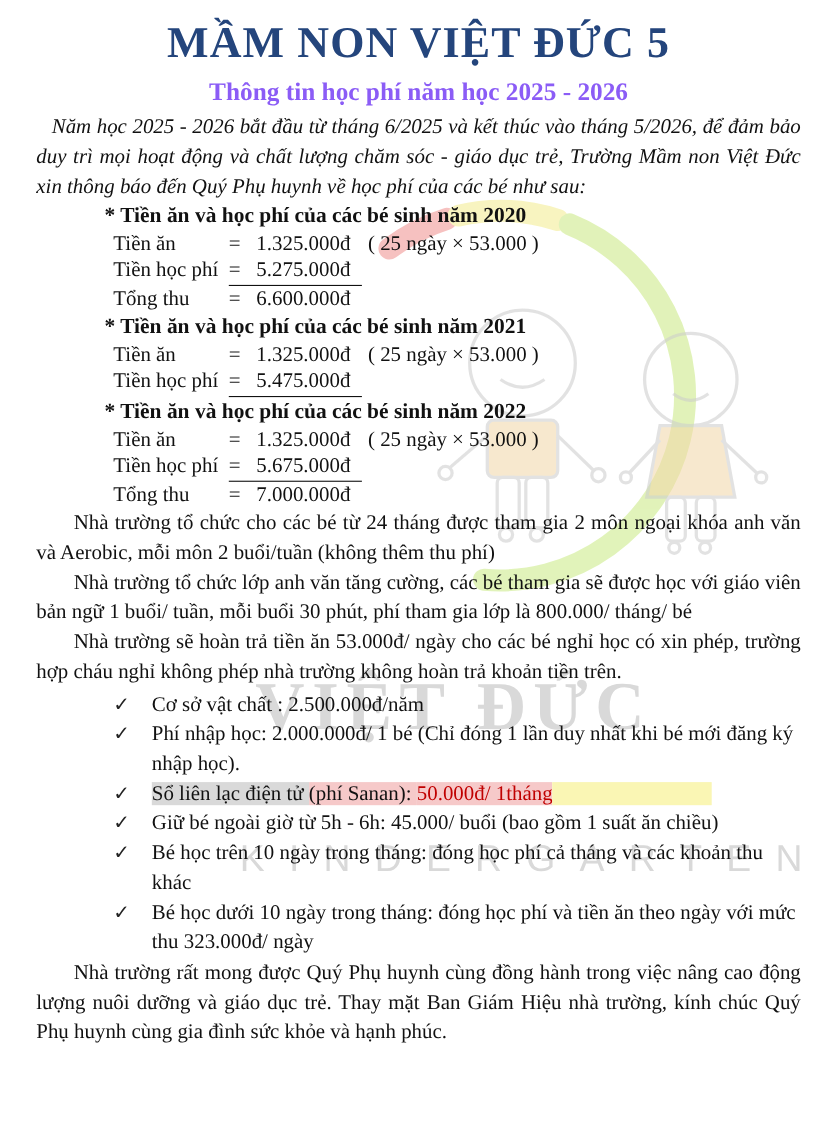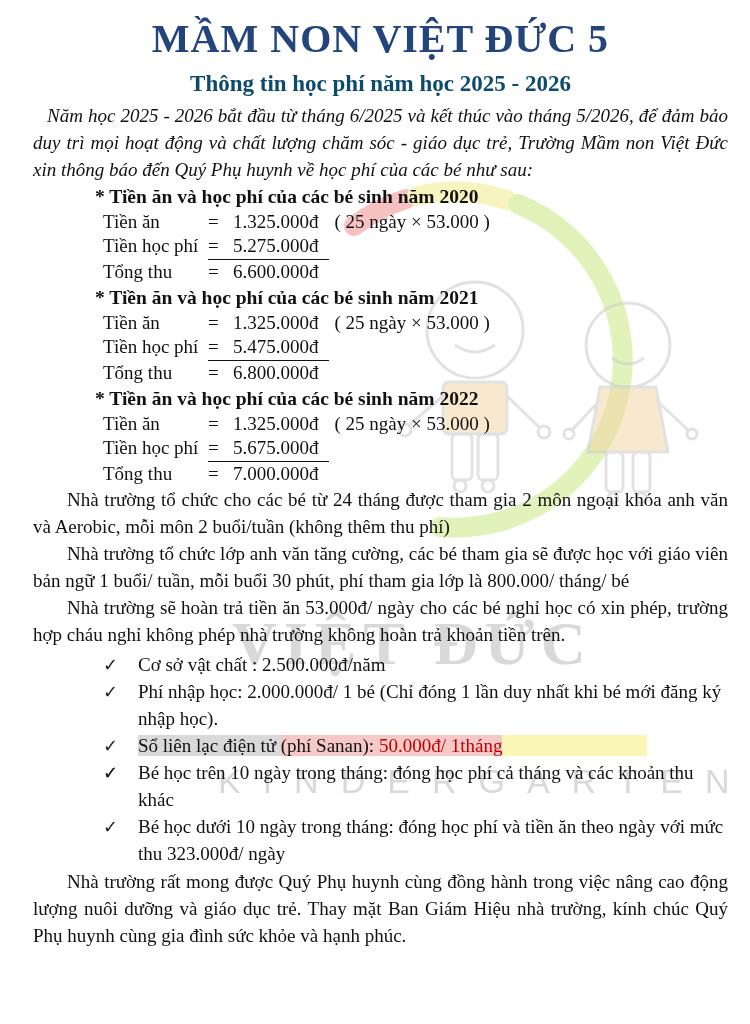--- a/index.html
+++ b/index.html
@@ -27,21 +27,21 @@
   }
   
   .content{position:relative;z-index:1;padding:12px 22px 0 33px;}
   .title{
     margin:2px 0 0 0;text-align:center;
     font-size:40px;font-weight:bold;letter-spacing:1px;
     color:var(--navy,#24457c);line-height:50px;
   }
   .subtitle{
     margin:6px 0 4px 0;text-align:center;
-    font-size:23px;font-weight:bold;line-height:28px;color:#0c4a6e;
+    font-size:23px;font-weight:bold;line-height:28px;color:#8b5cf6;
   }
   .para{
     margin:0;font-size:19px;line-height:27px;
     text-align:justify;text-indent:34px;
   }
   .para.intro{text-indent:14px;font-style:italic;}
   .sec-heading{
     margin:1px 0 0 62px;
     font-size:19.5px;font-weight:bold;line-height:26px;
   }
@@ -135,23 +135,20 @@
     <div class="sec-heading">* Tiền ăn và học phí của các bé sinh năm 2021</div>
     <div class="rows">
   <div class="fee-row">
     <span class="fee-label">Tiền ăn</span><span class="fee-eqval"><span class="fee-eq">=</span><span class="fee-value">1.325.000đ</span></span><span class="fee-note">( 25 ngày × 53.000 )</span>
   </div>
 
   <div class="fee-row">
     <span class="fee-label">Tiền học phí</span><span class="fee-eqval sum"><span class="fee-eq">=</span><span class="fee-value">5.475.000đ</span></span><span class="fee-note"></span>
   </div>
 
-  <div class="fee-row">
-    <span class="fee-label">Tổng thu</span><span class="fee-eqval"><span class="fee-eq">=</span><span class="fee-value">6.800.000đ</span></span><span class="fee-note"></span>
-  </div>
 </div>
   </div>
 
   <div class="section">
     <div class="sec-heading">* Tiền ăn và học phí của các bé sinh năm 2022</div>
     <div class="rows">
   <div class="fee-row">
     <span class="fee-label">Tiền ăn</span><span class="fee-eqval"><span class="fee-eq">=</span><span class="fee-value">1.325.000đ</span></span><span class="fee-note">( 25 ngày × 53.000 )</span>
   </div>
 
@@ -181,21 +178,21 @@
 
   <div class="bullet">
     <span class="check">✓</span><span class="bullet-text"><span>Phí nhập học: 2.000.000đ/ 1 bé (Chỉ đóng 1 lần duy nhất khi bé mới đăng ký nhập học).</span></span>
   </div>
 
   <div class="bullet">
     <span class="check">✓</span><span class="bullet-text"><span style="background: rgb(217, 217, 217);">Sổ liên lạc điện tử </span><span style="background: rgb(246, 201, 201);">(phí Sanan): </span><span style="background: rgb(246, 201, 201); color: rgb(192, 0, 0);">50.000đ/ 1tháng</span><span style="background: rgb(250, 246, 180); display: inline-block; width: 145px; height: 21px; vertical-align: text-bottom;"></span></span>
   </div>
 
   <div class="bullet">
-    <span class="check">✓</span>
+    <span class="check">✓</span><span class="bullet-text"><span>Giữ bé ngoài giờ từ 5h - 6h: 45.000/ buổi (bao gồm 1 suất ăn chiều)</span></span>
   </div>
 
   <div class="bullet">
     <span class="check">✓</span><span class="bullet-text"><span>Bé học trên 10 ngày trong tháng: đóng học phí cả tháng và các khoản thu khác</span></span>
   </div>
 
   <div class="bullet">
     <span class="check">✓</span><span class="bullet-text"><span>Bé học dưới 10 ngày trong tháng: đóng học phí và tiền ăn theo ngày với mức thu 323.000đ/ ngày</span></span>
   </div>
 </div>

